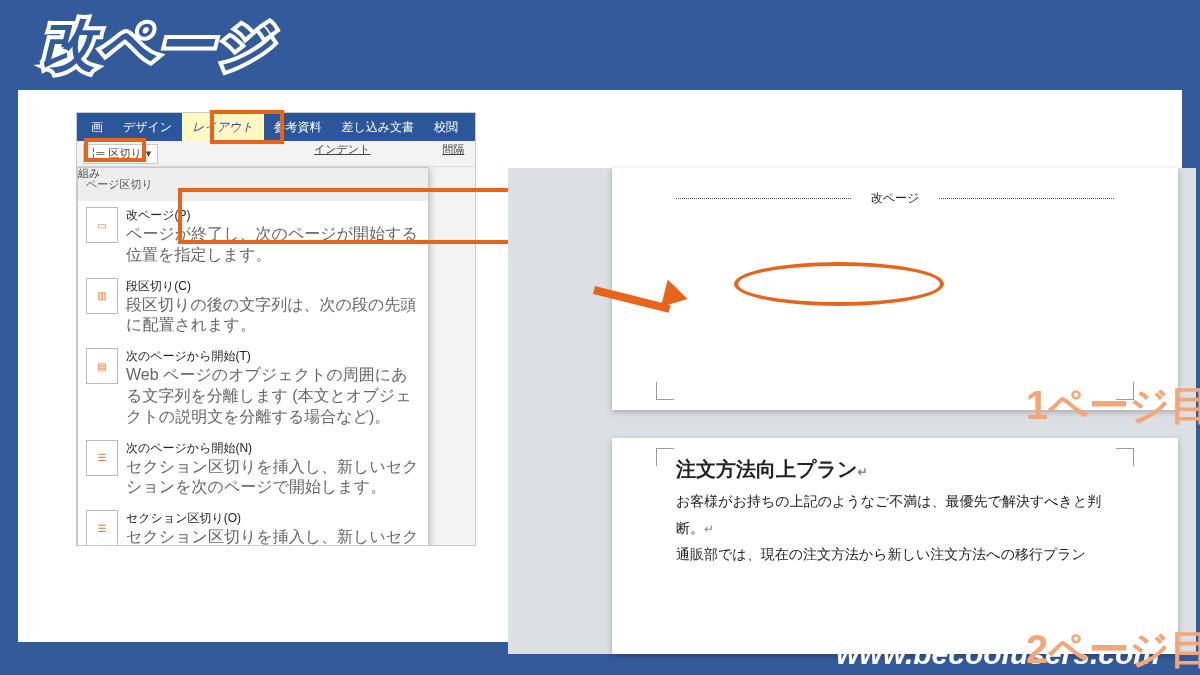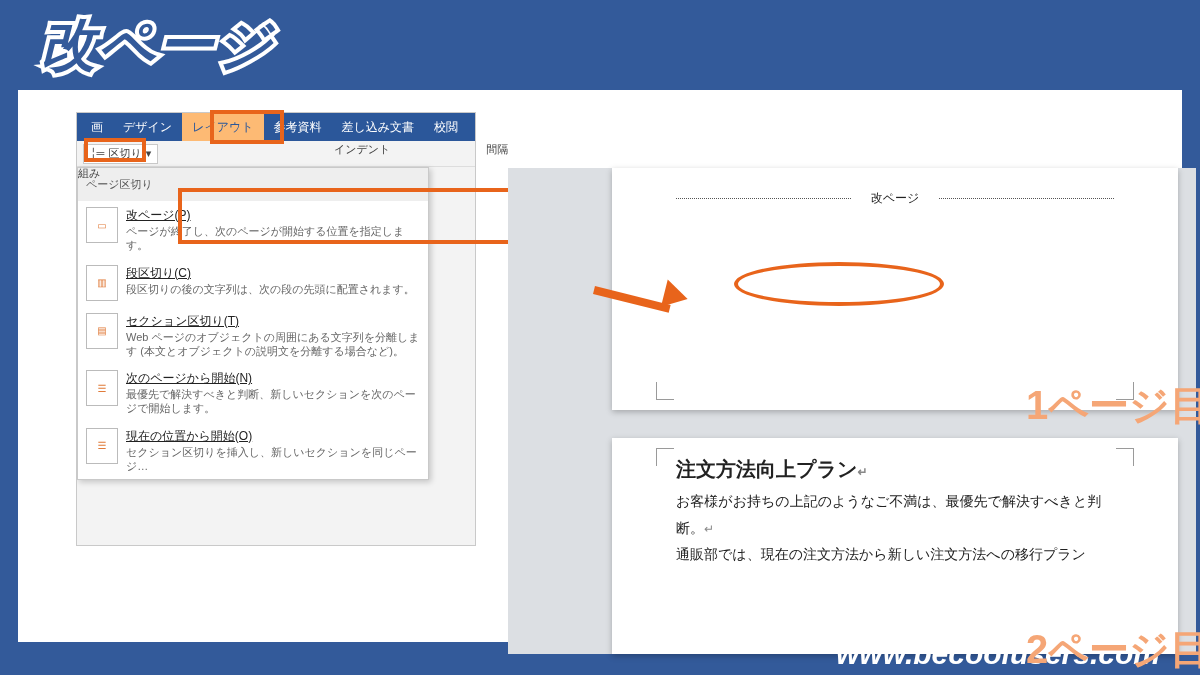--- a/index.html
+++ b/index.html
@@ -45,21 +45,21 @@
     border: 1px solid #c9c9c9;
     overflow: hidden;
   }
   .tabbar {
     height: 28px; background: #2b579a;
     display: flex; align-items: stretch;
     color: #fff; font-size: 12px;
     padding-left: 4px;
   }
   .tabbar .tab { padding: 6px 10px; white-space: nowrap; }
-  .tabbar .tab.active { background: #fdba74; color: #2b579a; }
+  .tabbar .tab.active { background: #fef9c3; color: #2b579a; font-style: italic; }
   .ribbon-row {
     height: 26px; display: flex; align-items: center;
     padding: 2px 6px; gap: 10px; font-size: 12px;
     border-bottom: 1px solid #ddd; background: #f3f3f3;
   }
   .breaks-btn {
     display: inline-flex; align-items: center; gap: 4px;
     height: 20px; padding: 0 6px;
     border: 1px solid #c9c9c9; background: #fff;
     font-size: 11px; color: #444;
@@ -72,32 +72,32 @@
   }
   .dd-head { background: #eee; padding: 9px 8px; color: #555; font-size: 11px; }
   .dd-item { display: flex; gap: 8px; padding: 6px 8px; }
   .dd-icon {
     width: 32px; height: 36px; flex: none;
     border: 1px solid #bbb; background: #fff;
     display: flex; align-items: center; justify-content: center;
     font-size: 10px; color: #e07b3a;
   }
   .dd-text .dd-title { color: #222; }
-  .dd-text .dd-desc { color: #666; font-size: 11px; line-height: 1.3; }
+  .dd-text .dd-desc { color: #666; font-size: 16px; line-height: 1.3; }
   .orange-box { position: absolute; border: 4px solid #e8641b; }
   .ob-tab { top: 20px; left: 192px; width: 74px; height: 34px; }
   .ob-breaks { top: 48px; left: 66px; width: 62px; height: 24px; }
   .ob-page { top: 98px; left: 160px; width: 356px; height: 56px; }
   .combi-label {
     position: absolute; top: 76px; left: 60px;
     font-size: 11px; color: #444;
   }
   .right-ribbon-labels {
-    position: absolute; top: 52px; display: flex; gap: 96px;
-    left: 316px; font-size: 11px; color: #444;
+    position: absolute; top: 52px; display: flex; gap: 72px;
+    left: 296px; font-size: 11px; color: #444; text-decoration: underline;
   }
   .mae-label { position: absolute; top: 76px; left: 500px; font-size: 11px; color:#444; }
 
   
   .right-shot {
     position: absolute; top: 78px; left: 490px;
     width: 688px; height: 486px;
     background: #dcdfe3;
   }
   .page {
@@ -145,21 +145,21 @@
   .crop.tr { border-top: 1px solid #9a9a9a; border-right: 1px solid #9a9a9a; }
   .crop.bl { border-bottom: 1px solid #9a9a9a; border-left: 1px solid #9a9a9a; }
   .crop.br { border-bottom: 1px solid #9a9a9a; border-right: 1px solid #9a9a9a; }
   .page-label {
     position: absolute; font-size: 40px; font-weight: 800;
     color: #f5a676; right: -14px; z-index: 7;
   }
   .pl1 { top: 210px; }
   .pl2 { top: 454px; }
   .page2 h2 { font-size: 20px; font-weight: 700; }
-  .underline { text-decoration: underline; }
+  .underline { }
 </style>
 </head>
 <body>
 
 <div class="title">改ページ</div>
 <div class="title-inner">改ページ</div>
 
 <div class="panel">
 
   <div class="left-shot">
@@ -195,38 +195,38 @@
         <div class="dd-icon">▥</div>
         <div class="dd-text">
           <div class="dd-title underline">段区切り(C)</div>
           <div class="dd-desc">段区切りの後の文字列は、次の段の先頭に配置されます。</div>
         </div>
       </div>
 
       <div class="dd-item">
         <div class="dd-icon">▤</div>
         <div class="dd-text">
-          <div class="dd-title underline">セクション区切り(T)</div>
+          <div class="dd-title underline">次のページから開始(T)</div>
           <div class="dd-desc">Web ページのオブジェクトの周囲にある文字列を分離します (本文とオブジェクトの説明文を分離する場合など)。</div>
         </div>
       </div>
 
 
       <div class="dd-item">
         <div class="dd-icon">☰</div>
         <div class="dd-text">
           <div class="dd-title underline">次のページから開始(N)</div>
-          <div class="dd-desc">最優先で解決すべきと判断、新しいセクションを次のページで開始します。</div>
+          <div class="dd-desc">セクション区切りを挿入し、新しいセクションを次のページで開始します。</div>
         </div>
       </div>
 
       <div class="dd-item">
         <div class="dd-icon">☰</div>
         <div class="dd-text">
-          <div class="dd-title underline">現在の位置から開始(O)</div>
+          <div class="dd-title underline">セクション区切り(O)</div>
           <div class="dd-desc">セクション区切りを挿入し、新しいセクションを同じページ…</div>
         </div>
       </div>
     </div>
   </div>
 
   <span class="combi-label">組み</span>
   <div class="right-ribbon-labels">
     <span>インデント</span>
     <span>間隔</span>

